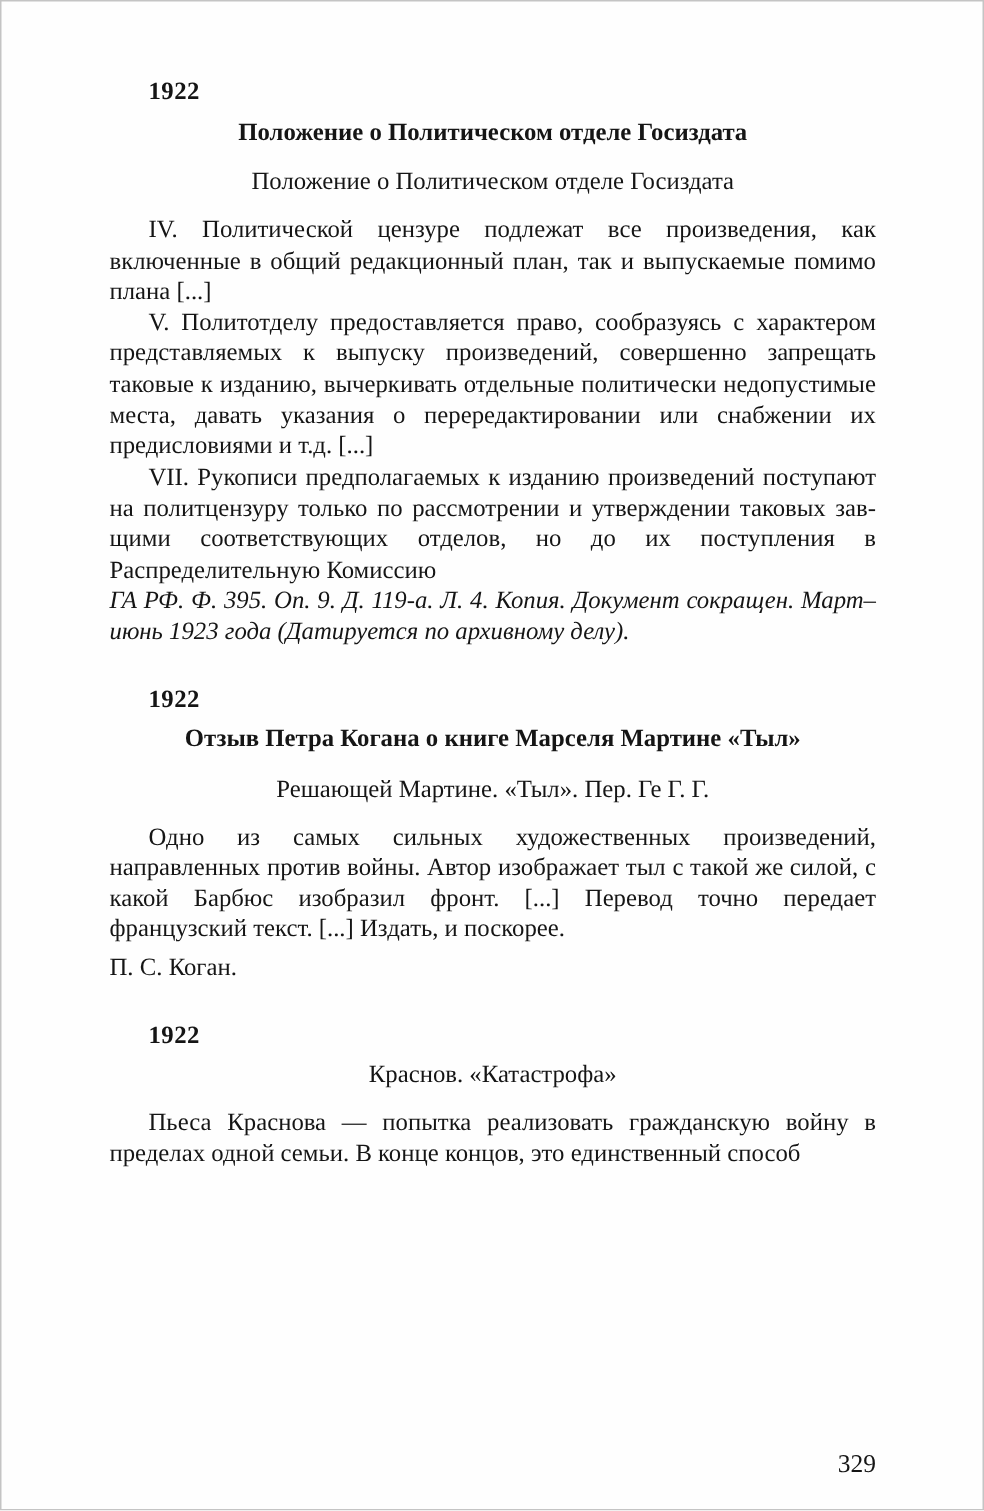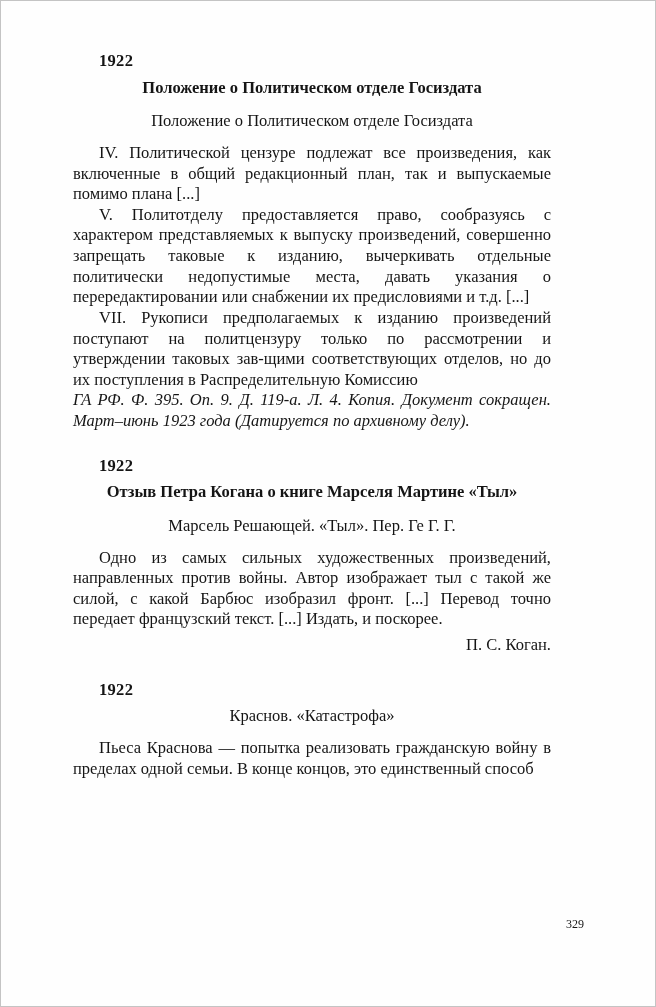--- a/index.html
+++ b/index.html
@@ -7,21 +7,21 @@
   .page {
     position: relative;
     width: 656px;
     height: 1007px;
     background: #fefefe;
     border: 1px solid #c4c4c4;
     font-family: "Liberation Serif", "DejaVu Serif", serif;
     font-size: 16.5px;
     line-height: 1.25;
     color: #151515;
-    padding: 50px 104px 0 72px;
+    padding: 50px 71px 0 72px;
     overflow: hidden;
   }
   .doc-section { margin-bottom: 24px; }
   .year {
     font-weight: bold;
     text-indent: 26px;
     margin-bottom: 6px;
     letter-spacing: 0.3px;
   }
   .title {
@@ -37,49 +37,49 @@
   .para {
     text-align: justify;
     text-indent: 26px;
   }
   .source {
     font-style: italic;
     text-align: justify;
     margin-top: 0;
   }
   .signature {
-    text-align: right;
+    text-align: left;
     margin-top: 5px;
   }
   .page-number {
     position: absolute;
-    top: 916px;
+    top: 964px;
     right: 71px;
-    font-size: 12px;
+    font-size: 17px;
   }
 </style>
 </head>
 <body>
 
 <div class="page">
 
   <section class="doc-section">
     <p class="year">1922</p>
     <h2 class="title">Положение о Политическом отделе Госиздата</h2>
     <p class="subtitle">Положение о Политическом отделе Госиздата</p>
     <p class="para">IV. Политической цензуре подлежат все произведения, как включенные в общий редакционный план, так и выпускаемые помимо плана [...]</p>
     <p class="para">V. Политотделу предоставляется право, сообразуясь с характером представляемых к выпуску произведений, совершенно запрещать таковые к изданию, вычеркивать отдельные политически недопустимые места, давать указания о перередактировании или снабжении их предисловиями и т.д. [...]</p>
     <p class="para">VII. Рукописи предполагаемых к изданию произведений поступают на политцензуру только по рассмотрении и утверждении таковых зав-щими соответствующих отделов, но до их поступления в Распределительную Комиссию</p>
     <p class="source">ГА РФ. Ф. 395. Оп. 9. Д. 119-а. Л. 4. Копия. Документ сокращен. Март–июнь 1923 года (Датируется по архивному делу).</p>
   </section>
 
   <section class="doc-section">
     <p class="year">1922</p>
     <h2 class="title">Отзыв Петра Когана о книге Марселя Мартине «Тыл»</h2>
-    <p class="subtitle">Марсель Решающей. «Тыл». Пер. Ге Г. Г.</p>
+    <p class="subtitle">Решающей Мартине. «Тыл». Пер. Ге Г. Г.</p>
     <p class="para">Одно из самых сильных художественных произведений, направленных против войны. Автор изображает тыл с такой же силой, с какой Барбюс изобразил фронт. [...] Перевод точно передает французский текст. [...] Издать, и поскорее.</p>
     <p class="signature">П. С. Коган.</p>
   </section>
 
   <section class="doc-section">
     <p class="year">1922</p>
     <p class="subtitle">Краснов. «Катастрофа»</p>
     <p class="para">Пьеса Краснова — попытка реализовать гражданскую войну в пределах одной семьи. В конце концов, это единственный способ</p>
   </section>
 

